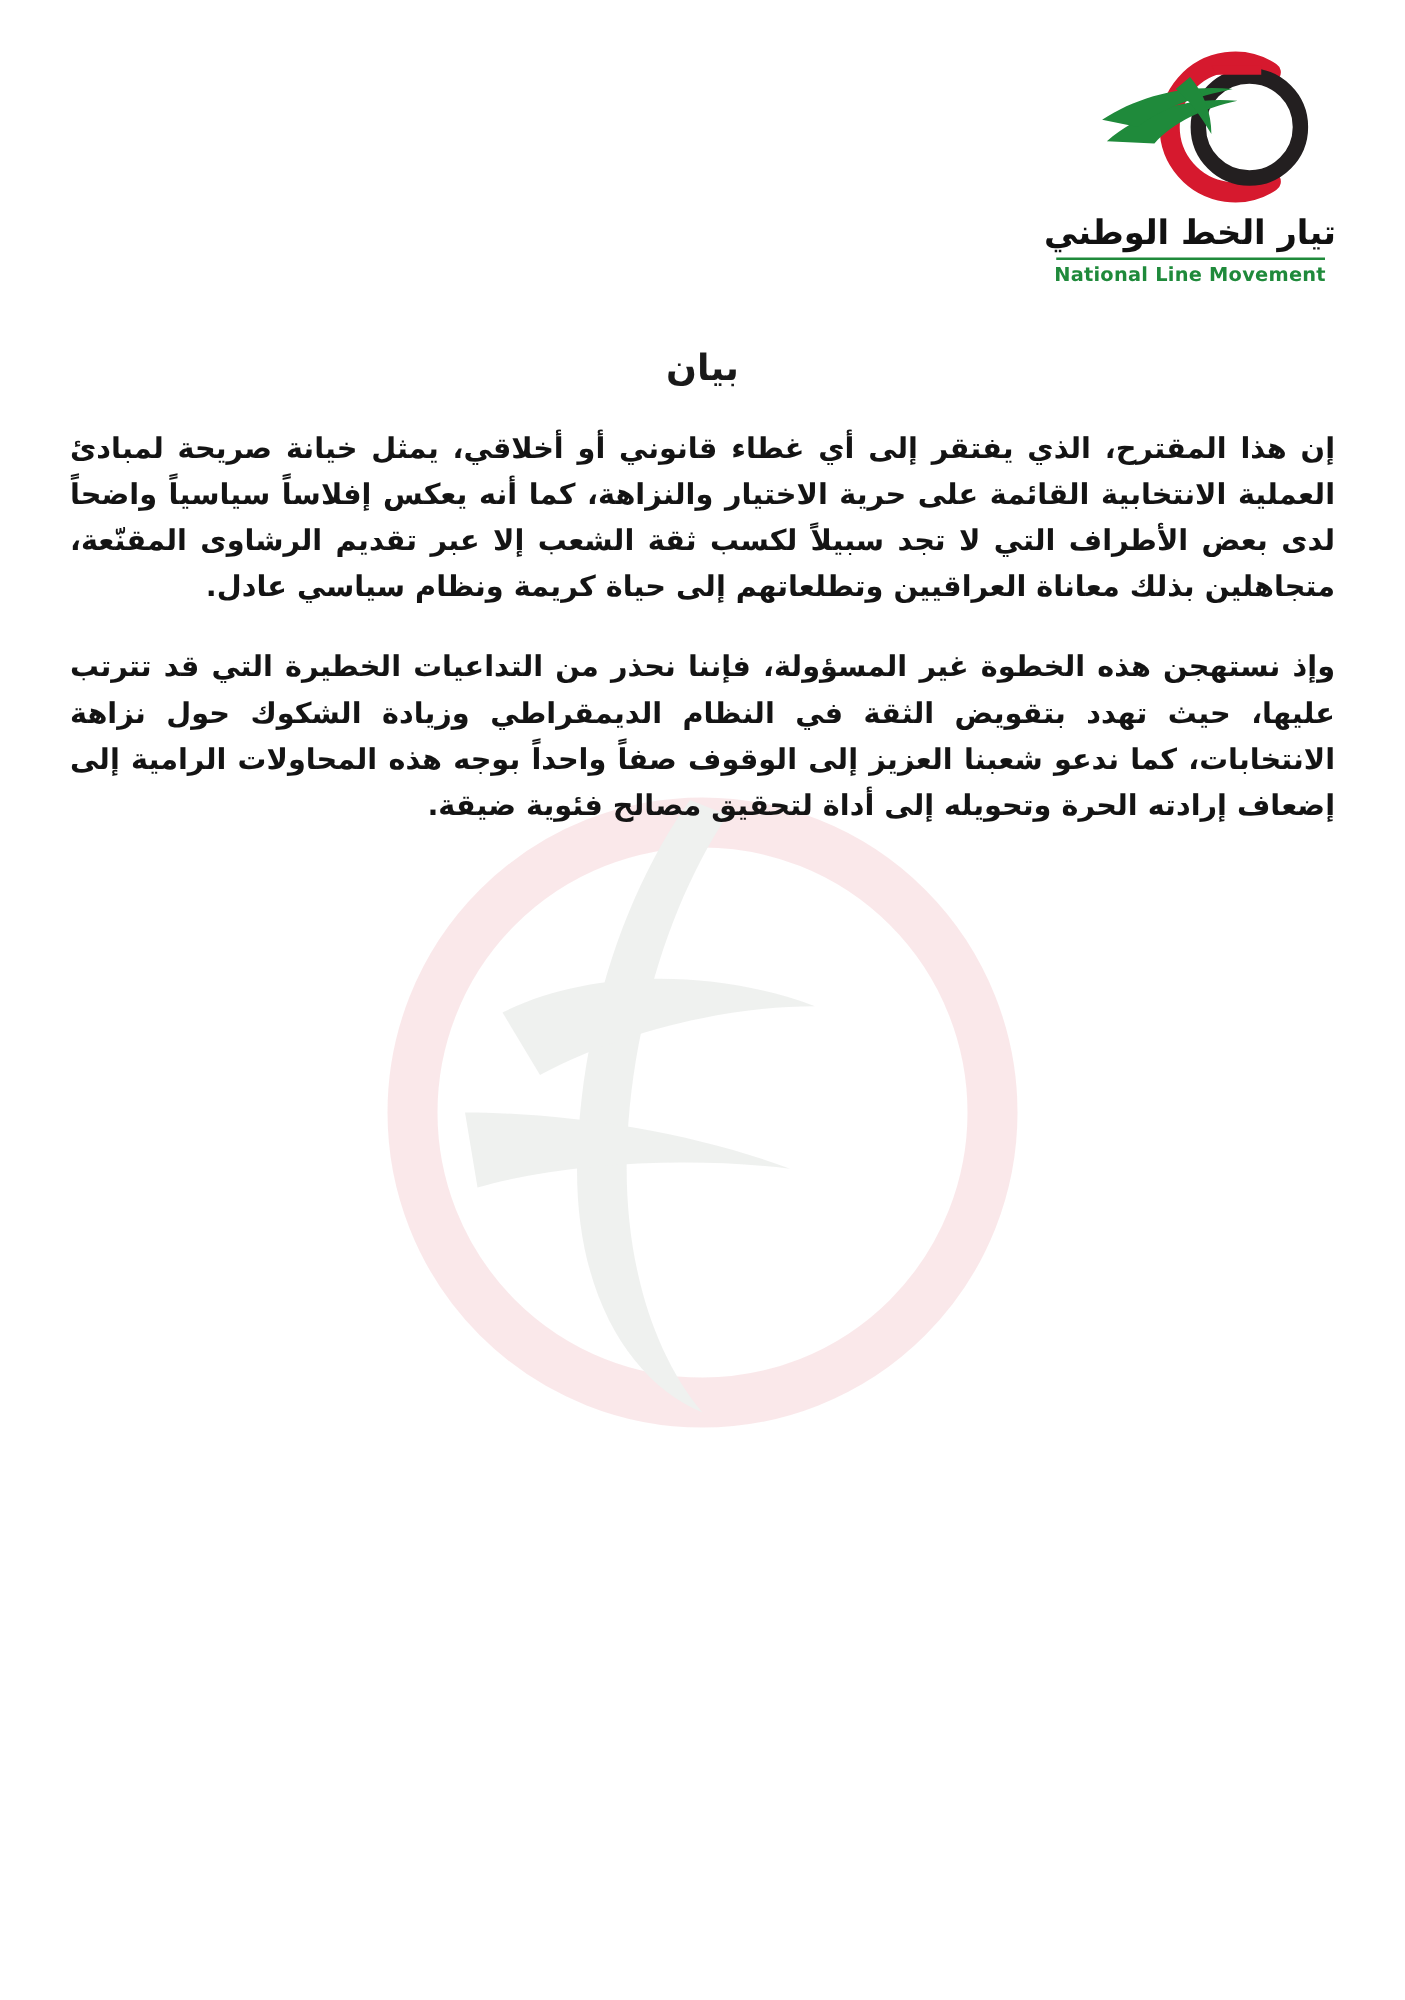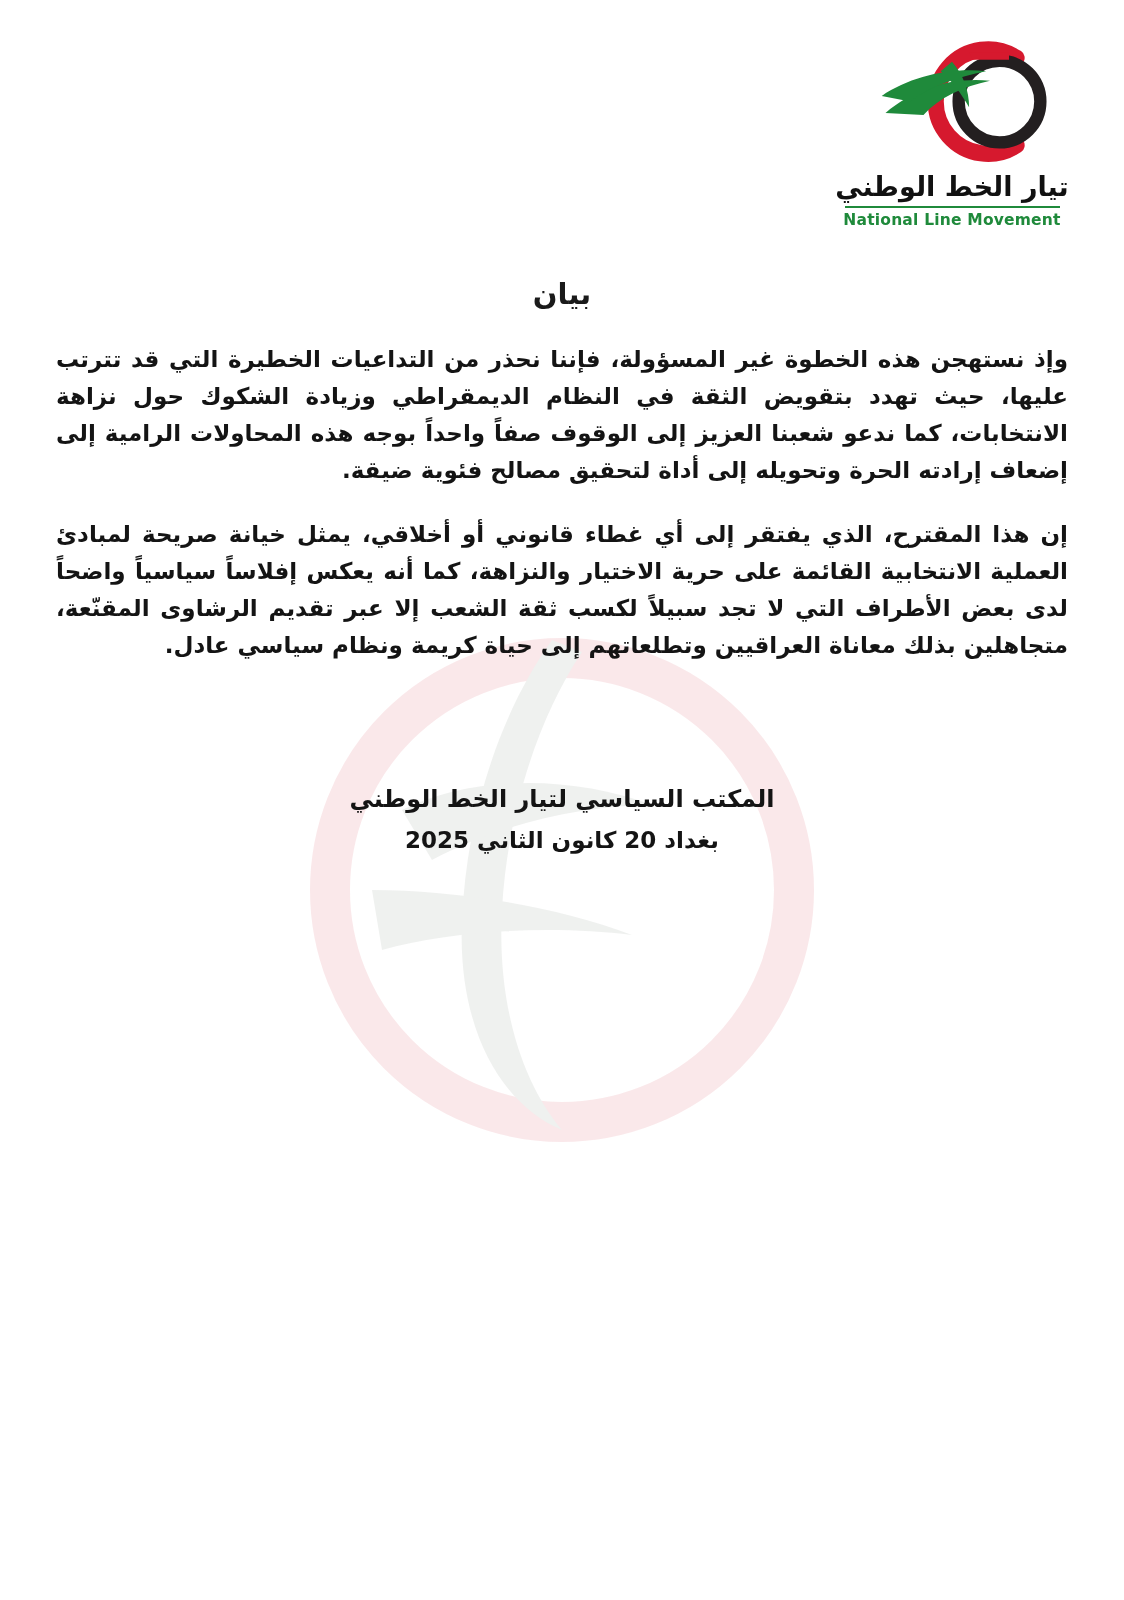--- a/index.html
+++ b/index.html
@@ -162,22 +162,18 @@
       </div>
       <div class="logo-title">تيار الخط الوطني</div>
       <div class="logo-rule"></div>
       <div class="logo-sub">National Line Movement</div>
     </div>
   </header>
 
   <h1 class="doc-title">بيان</h1>
 
   <main class="content">
+    <p class="para">إن هذا المقترح، الذي يفتقر إلى أي غطاء قانوني أو أخلاقي، يمثل خيانة صريحة لمبادئ العملية الانتخابية القائمة على حرية الاختيار والنزاهة، كما أنه يعكس إفلاساً سياسياً واضحاً لدى بعض الأطراف التي لا تجد سبيلاً لكسب ثقة الشعب إلا عبر تقديم الرشاوى المقنّعة، متجاهلين بذلك معاناة العراقيين وتطلعاتهم إلى حياة كريمة ونظام سياسي عادل.</p>
     <p class="para">وإذ نستهجن هذه الخطوة غير المسؤولة، فإننا نحذر من التداعيات الخطيرة التي قد تترتب عليها، حيث تهدد بتقويض الثقة في النظام الديمقراطي وزيادة الشكوك حول نزاهة الانتخابات، كما ندعو شعبنا العزيز إلى الوقوف صفاً واحداً بوجه هذه المحاولات الرامية إلى إضعاف إرادته الحرة وتحويله إلى أداة لتحقيق مصالح فئوية ضيقة.</p>
-    <p class="para">إن هذا المقترح، الذي يفتقر إلى أي غطاء قانوني أو أخلاقي، يمثل خيانة صريحة لمبادئ العملية الانتخابية القائمة على حرية الاختيار والنزاهة، كما أنه يعكس إفلاساً سياسياً واضحاً لدى بعض الأطراف التي لا تجد سبيلاً لكسب ثقة الشعب إلا عبر تقديم الرشاوى المقنّعة، متجاهلين بذلك معاناة العراقيين وتطلعاتهم إلى حياة كريمة ونظام سياسي عادل.</p>
   </main>
 
-  <footer class="signature">
-    <div class="sig-line">المكتب السياسي لتيار الخط الوطني</div>
-    <div class="sig-line small">بغداد 20 كانون الثاني 2025</div>
-  </footer>
 
 </div>
 
 </body></html>

